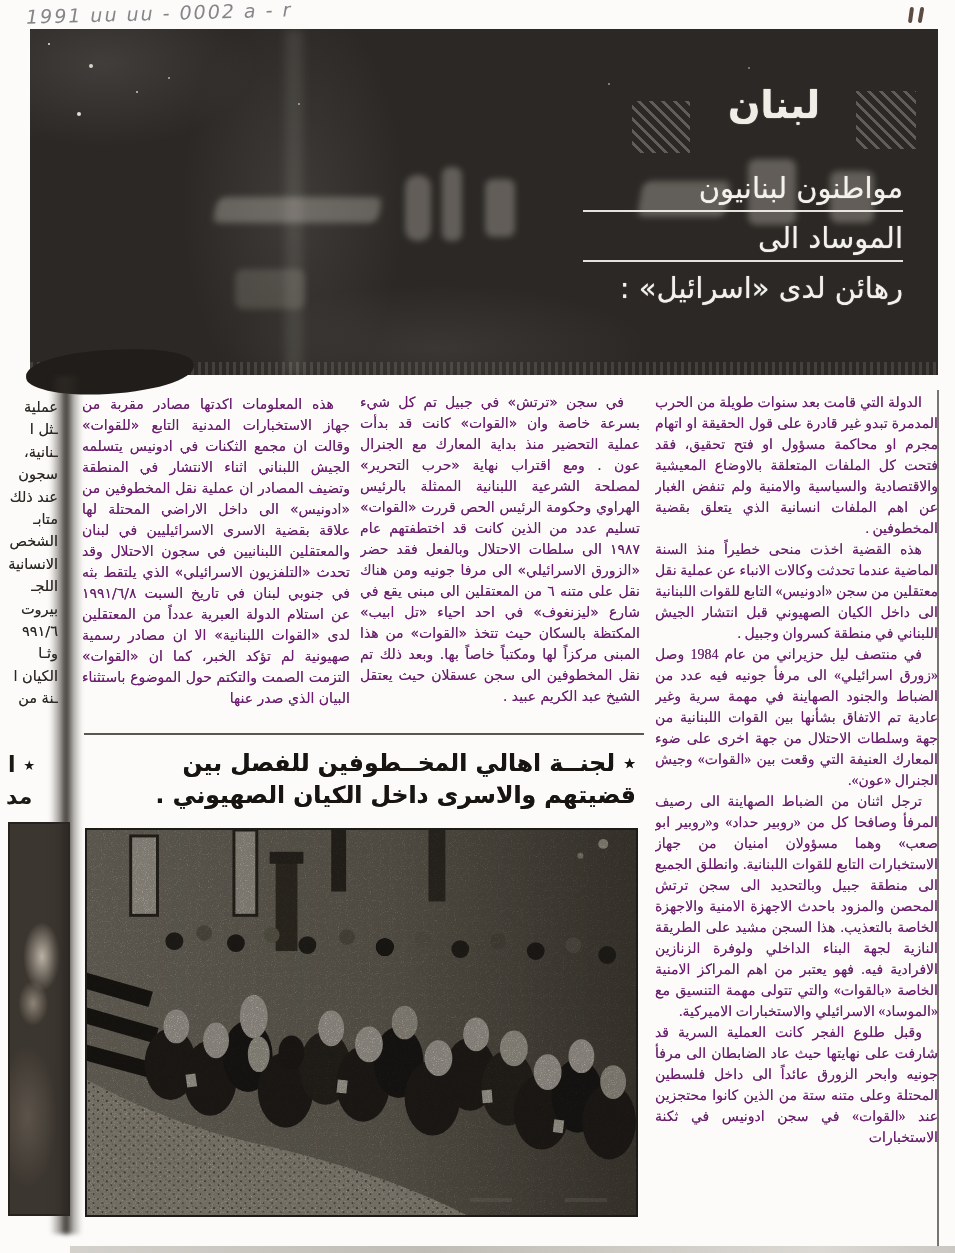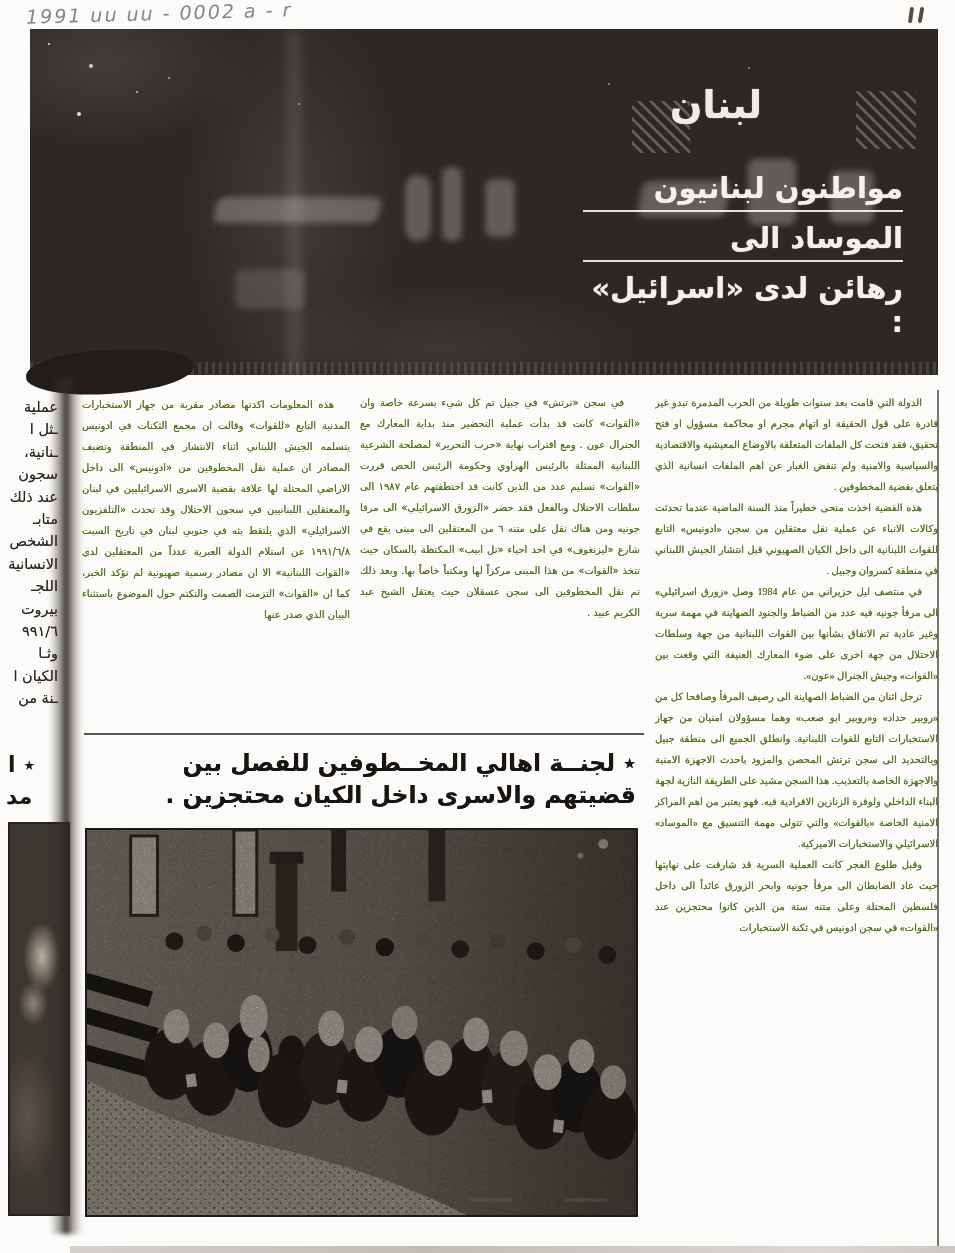--- a/index.html
+++ b/index.html
@@ -32,33 +32,33 @@
   .g5{left:610px;top:152px;width:88px;height:36px;transform:skewX(-10deg);}
   .g6{left:718px;top:130px;width:48px;height:66px;}
   .g7{left:800px;top:142px;width:44px;height:52px;}
   .g8{left:255px;top:0;width:18px;height:346px;background:rgba(240,238,230,.10);filter:blur(5px);border-radius:0;}
   .g9{left:205px;top:240px;width:70px;height:40px;background:rgba(210,204,190,.18);}
   
   .hatch{position:absolute;background:repeating-linear-gradient(45deg, transparent 0 6px,
      rgba(236,232,224,.35) 6px 8.5px);opacity:.8;}
   .hatch-left{left:602px;top:72px;width:58px;height:52px;}
   .hatch-right{left:826px;top:62px;width:60px;height:58px;}
-  .section-title{position:absolute;right:118px;top:54px;width:150px;text-align:left;
+  .section-title{position:absolute;right:118px;top:54px;width:150px;text-align:right;
      font-size:38px;font-weight:bold;color:#f0ede7;direction:rtl;letter-spacing:1px;
      text-shadow:0 0 1px #fff;}
   .headline{position:absolute;top:142px;right:35px;width:320px;direction:rtl;text-align:right;}
-  .hl-line{display:block;font-size:29px;font-weight:bold;color:#f3f1ec;line-height:34px;
+  .hl-line{display:block;font-size:29px;font-weight:normal;color:#f3f1ec;line-height:34px;
      padding-bottom:5px;margin-bottom:9px;text-shadow:0 0 1px rgba(255,255,255,.7);}
   .hl-line.u{border-bottom:2.5px solid rgba(244,242,236,.92);}
   
   .header-blob{position:absolute;left:26px;top:350px;width:168px;height:44px;background:#201d1a;
      border-radius:55% 40% 60% 45%;transform:rotate(-2deg);}
   
   .col{position:absolute;direction:rtl;text-align:justify;overflow:hidden;
-     font-size:10px;line-height:21px;color:#4d7c0f;}
+     font-size:14px;line-height:21px;color:#701a75;}
   .col p{margin:0;text-indent:16px;text-shadow:0 0 .5px rgba(35,31,28,.65);}
   .col-right{left:655px;top:392px;width:283px;height:856px;font-family:Liberation Serif, serif;}
   .col-middle{left:360px;top:392px;width:280px;height:338px;}
   .col-left{left:82px;top:394px;width:268px;height:336px;}
   .rule-h{position:absolute;left:84px;top:733px;width:560px;height:2px;background:#3d3a36;opacity:.85;}
   .subheading{position:absolute;left:88px;top:747px;width:548px;margin:0;direction:rtl;text-align:right;
      font-size:23.5px;font-weight:bold;line-height:32px;color:#171411;
      text-shadow:0 0 .6px rgba(23,20,17,.8);}
   
   .photo{position:absolute;left:85px;top:828px;width:553px;height:389px;margin:0;
@@ -136,21 +136,21 @@
   <section class="col col-middle">
     <p>في سجن «ترتش» في جبيل تم كل شيء بسرعة خاصة وان «القوات» كانت قد بدأت عملية التحضير منذ بداية المعارك مع الجنرال عون . ومع اقتراب نهاية «حرب التحرير» لمصلحة الشرعية اللبنانية الممثلة بالرئيس الهراوي وحكومة الرئيس الحص قررت «القوات» تسليم عدد من الذين كانت قد اختطفتهم عام ١٩٨٧ الى سلطات الاحتلال وبالفعل فقد حضر «الزورق الاسرائيلي» الى مرفا جونيه ومن هناك نقل على متنه ٦ من المعتقلين الى مبنى يقع في شارع «ليزنغوف» في احد احياء «تل ابيب» المكتظة بالسكان حيث تتخذ «القوات» من هذا المبنى مركزاً لها ومكتباً خاصاً بها. وبعد ذلك تم نقل المخطوفين الى سجن عسقلان حيث يعتقل الشيخ عبد الكريم عبيد .</p>
   </section>
 
   <section class="col col-left">
     <p>هذه المعلومات اكدتها مصادر مقربة من جهاز الاستخبارات المدنية التابع «للقوات» وقالت ان مجمع الثكنات في ادونيس يتسلمه الجيش اللبناني اثناء الانتشار في المنطقة وتضيف المصادر ان عملية نقل المخطوفين من «ادونيس» الى داخل الاراضي المحتلة لها علاقة بقضية الاسرى الاسرائيليين في لبنان والمعتقلين اللبنانيين في سجون الاحتلال وقد تحدث «التلفزيون الاسرائيلي» الذي يلتقط بثه في جنوبي لبنان في تاريخ السبت ١٩٩١/٦/٨ عن استلام الدولة العبرية عدداً من المعتقلين لدى «القوات اللبنانية» الا ان مصادر رسمية صهيونية لم تؤكد الخبر، كما ان «القوات» التزمت الصمت والتكتم حول الموضوع باستثناء البيان الذي صدر عنها</p>
   </section>
 
   <div class="rule-h"></div>
 
-  <h2 class="subheading">٭ لجنــة اهالي المخــطوفين للفصل بين قضيتهم والاسرى داخل الكيان محتجزين .</h2>
+  <h2 class="subheading">٭ لجنــة اهالي المخــطوفين للفصل بين قضيتهم والاسرى داخل الكيان الصهيوني .</h2>
 
   <figure class="photo">
     <svg viewBox="0 0 553 388" preserveAspectRatio="none">
       <defs>
         <linearGradient id="wallgrad" x1="0" y1="0" x2="1" y2="0">
           <stop offset="0" stop-color="#a49d8d"></stop>
             <stop offset="0.55" stop-color="#8e8777"></stop>
           <stop offset="1" stop-color="#5d564a"></stop>
         </linearGradient>
         <pattern id="speck" width="9" height="9" patternUnits="userSpaceOnUse">

